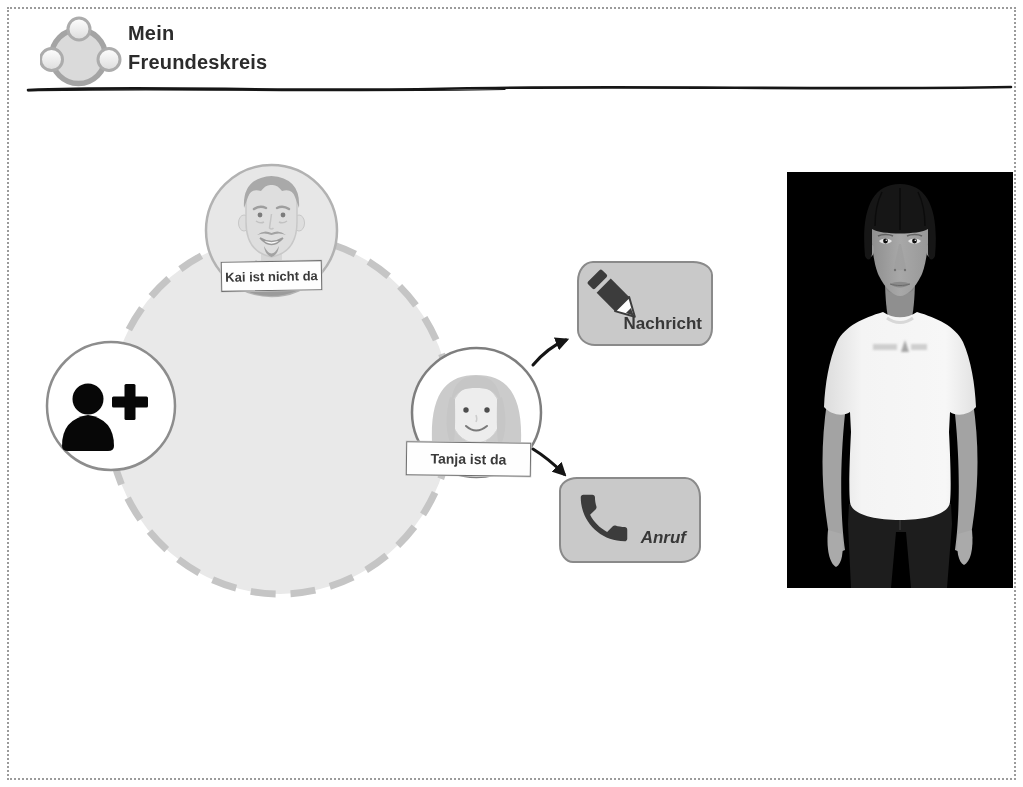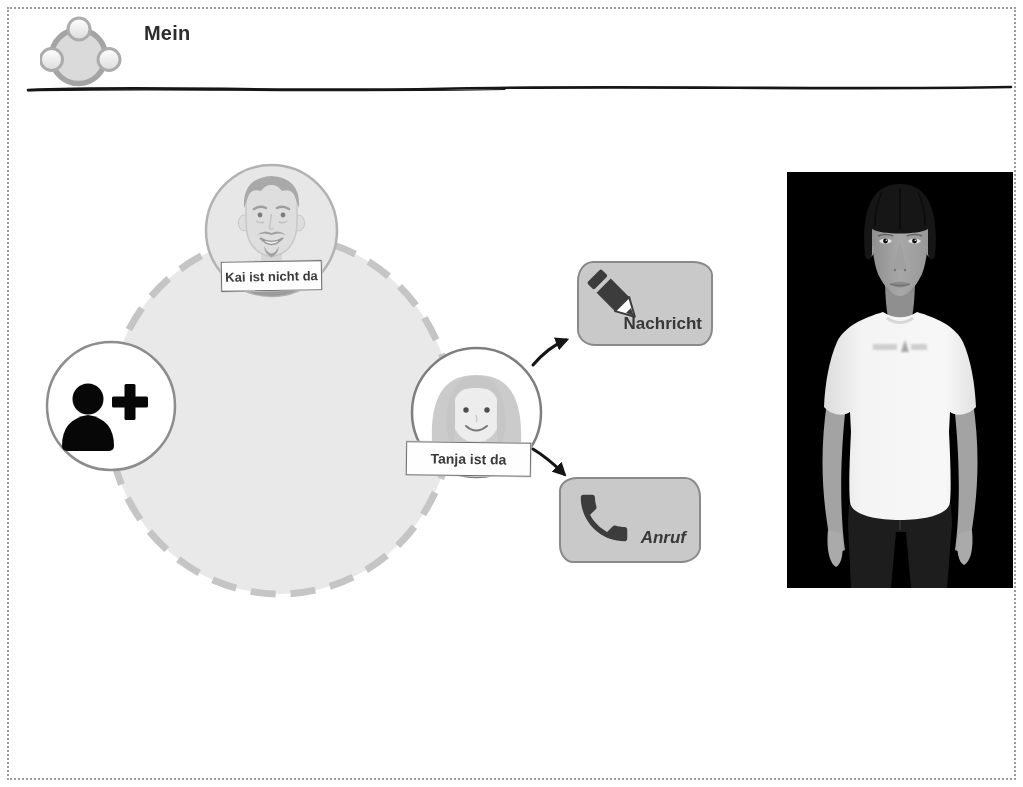--- a/index.html
+++ b/index.html
@@ -2,21 +2,21 @@
 <html><head>
 <meta charset="utf-8">
 <style>
   html,body{margin:0;padding:0;background:#fff;}
   .page{position:relative;width:1023px;height:787px;background:#ffffff;
         font-family:"Liberation Sans",sans-serif;overflow:hidden;}
   .page-border{position:absolute;inset:7px;border:2px dotted #9b9b9b;pointer-events:none;}
 
   
   .logo{position:absolute;left:40px;top:12px;width:82px;height:78px;}
-  .title{position:absolute;left:144px;top:19px;font-size:20px;font-weight:700;
+  .title{position:absolute;left:128px;top:19px;font-size:20px;font-weight:700;
          color:#2c2c2c;line-height:29px;letter-spacing:.2px;}
   .divider{position:absolute;left:25px;top:84px;width:990px;height:12px;}
 
   
   .friend-circle{position:absolute;left:100px;top:228px;width:364px;height:376px;}
   .contact-kai{position:absolute;left:203px;top:162px;width:137px;height:137px;cursor:pointer;}
   .contact-tanja{position:absolute;left:409px;top:345px;width:135px;height:135px;cursor:pointer;}
   .add-btn{position:absolute;left:45px;top:340px;width:132px;height:132px;cursor:pointer;}
 
   .status-label{position:absolute;box-sizing:border-box;background:#fefefe;
@@ -57,20 +57,21 @@
           <stop offset="1" stop-color="#dcdcdc"></stop>
       </linearGradient>
     </defs>
     <circle cx="38.5" cy="44.5" r="27" fill="#dadada" stroke="#a4a4a4" stroke-width="5.5"></circle>
     <circle cx="39" cy="17" r="11" fill="url(#smallg)" stroke="#acacac" stroke-width="3"></circle>
     <circle cx="11.5" cy="47.5" r="11" fill="url(#smallg)" stroke="#acacac" stroke-width="3"></circle>
     <circle cx="69" cy="47.5" r="11" fill="url(#smallg)" stroke="#acacac" stroke-width="3"></circle>
   </svg>
   <div class="title">
     <div>Mein</div>
+    <div>Freundeskreis</div>
   </div>
   <svg class="divider" viewBox="0 0 990 12" preserveAspectRatio="none">
     <path d="M3,6 C120,1 260,8.5 430,4.5 C620,1 800,6.5 986,3" fill="none" stroke="#161616" stroke-width="2.6" stroke-linecap="round"></path>
     <path d="M3,7 C130,3.5 300,9 480,5.5" fill="none" stroke="#161616" stroke-width="1.2" stroke-linecap="round"></path>
   </svg>
 
   <svg class="friend-circle" viewBox="0 0 364 376">
     <ellipse cx="180" cy="187" rx="172" ry="179" fill="#e9e9e9" stroke="#c5c5c5" stroke-width="7" stroke-dasharray="25 15"></ellipse>
   </svg>
 

